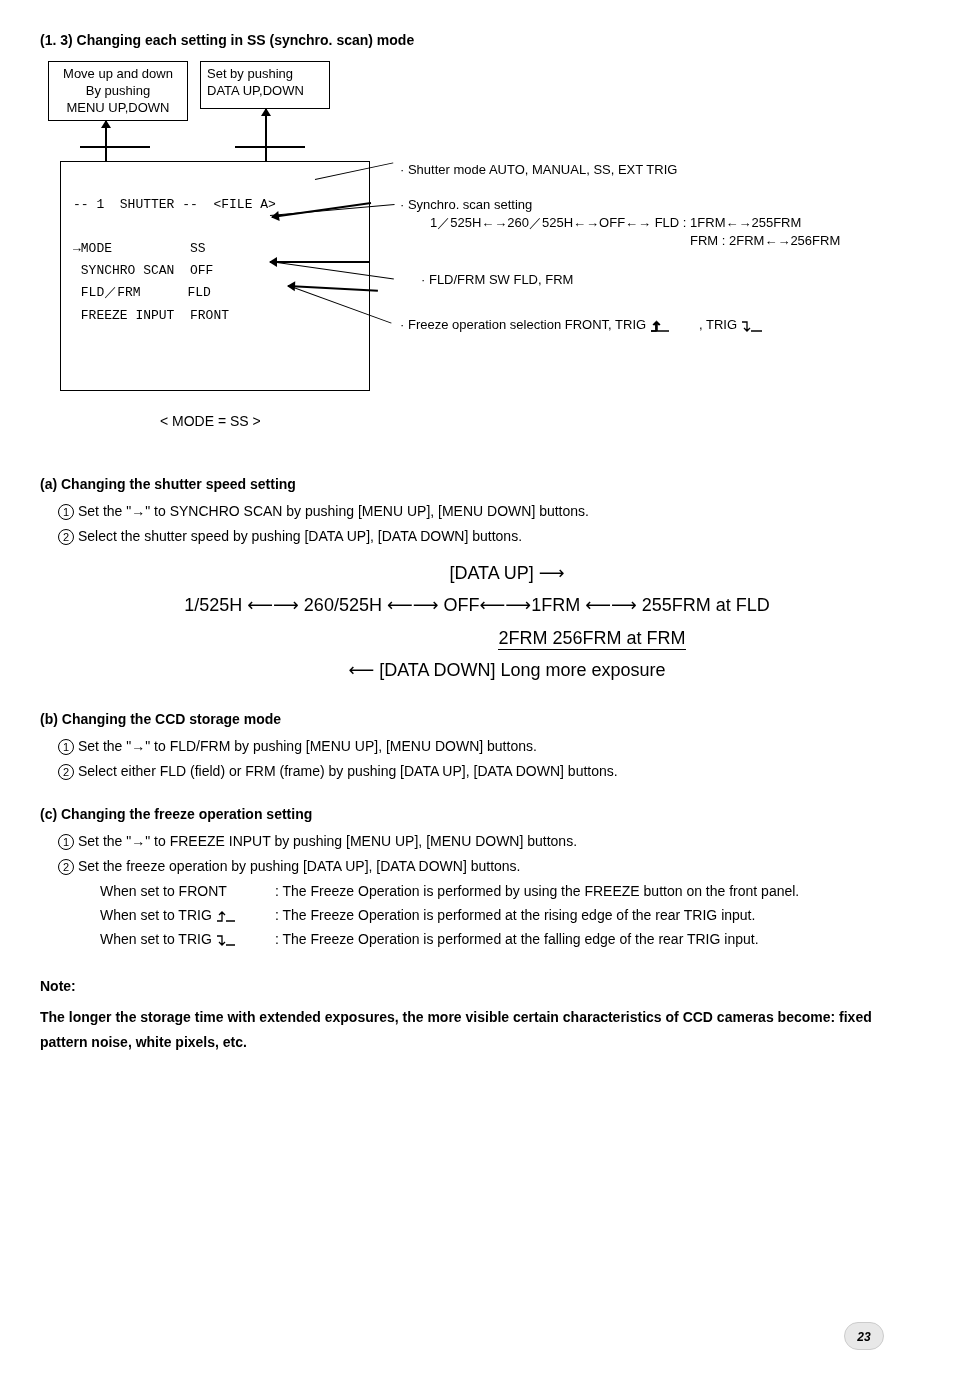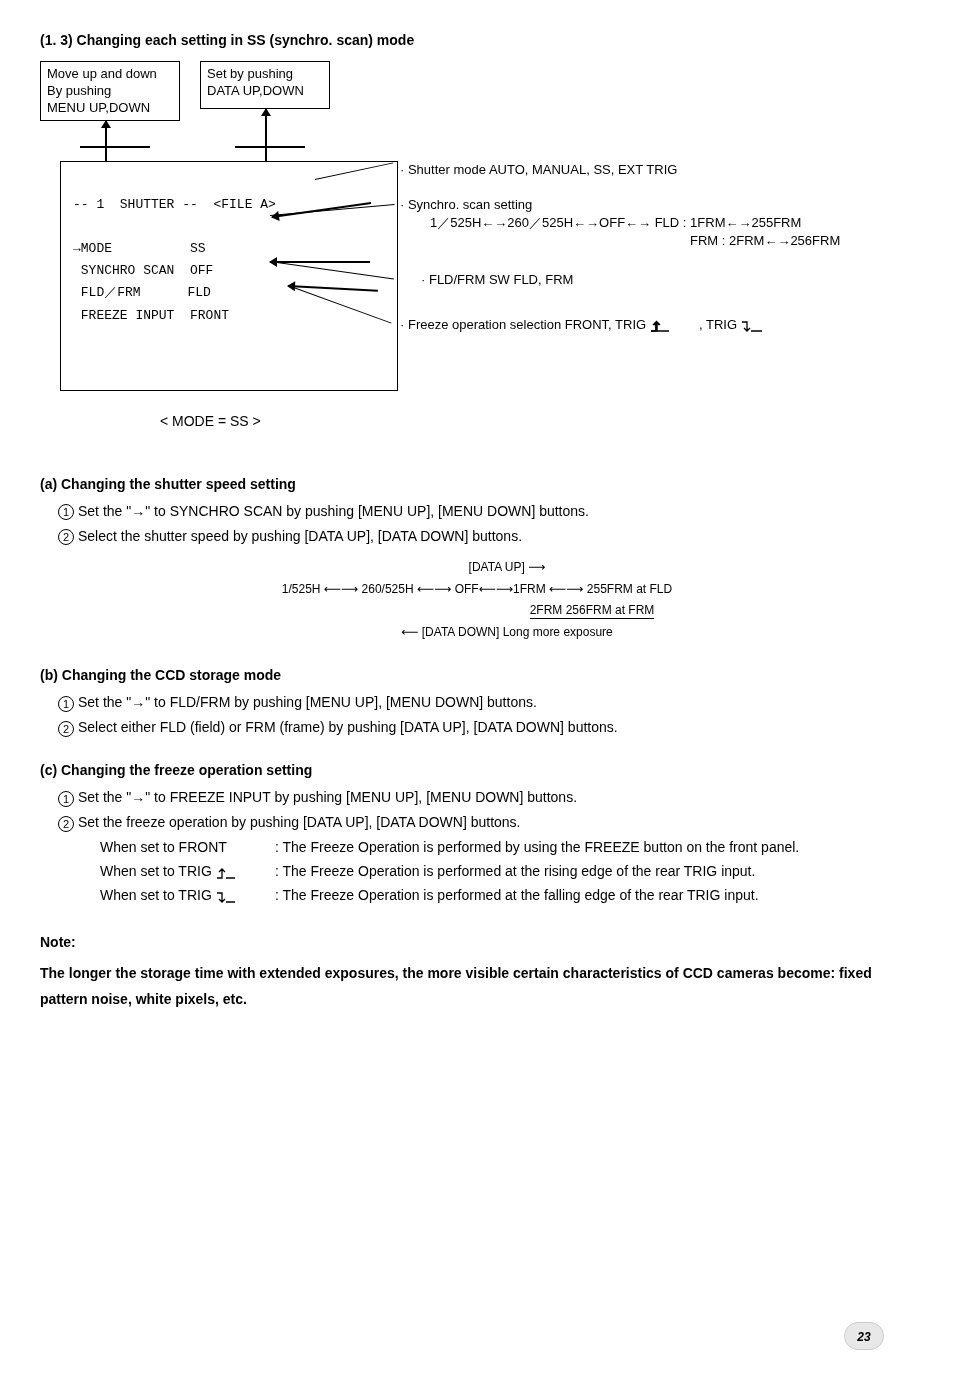--- a/index.html
+++ b/index.html
@@ -20,26 +20,26 @@
     margin-bottom: 10px;
   }
   .box {
     position: absolute;
     border: 1.5px solid #000;
     padding: 4px 6px;
     background: #fff;
     font-size: 13px;
     line-height: 1.3;
   }
-  .box1 { left: 0; top: 0; width: 140px; height: 60px; }
+  .box1 { left: 8px; top: 0; width: 140px; height: 60px; text-align: center; }
   .box2 { left: 160px; top: 0; width: 130px; height: 48px; }
   .screen {
     position: absolute;
     left: 20px; top: 100px;
-    width: 338px; height: 230px;
+    width: 310px; height: 230px;
     border: 1.5px solid #000;
     font-family: "Courier New", monospace;
     font-size: 13px;
     padding: 10px 12px;
     white-space: pre;
     line-height: 1.7;
   }
   .arrow-v {
     position: absolute;
     width: 2px;
@@ -84,21 +84,21 @@
     border-radius: 50%;
     width: 16px; height: 16px;
     font-size: 11px;
     text-align: center;
     line-height: 14px;
     margin-right: 4px;
     vertical-align: middle;
   }
   .flow {
     text-align: center;
-    font-size: 12px;
+    font-size: 18px;
     margin: 10px 60px 18px;
     line-height: 1.8;
   }
   .flow-plain { white-space: nowrap; }
   .desc-row { display: flex; margin-left: 60px; margin-bottom: 3px; }
   .desc-label { width: 175px; flex-shrink: 0; }
   .desc-text { flex: 1; }
   .note-h { font-weight: bold; margin-top: 26px; }
   .note-body { font-weight: bold; margin-top: 8px; line-height: 1.8; }
   .page-num {

